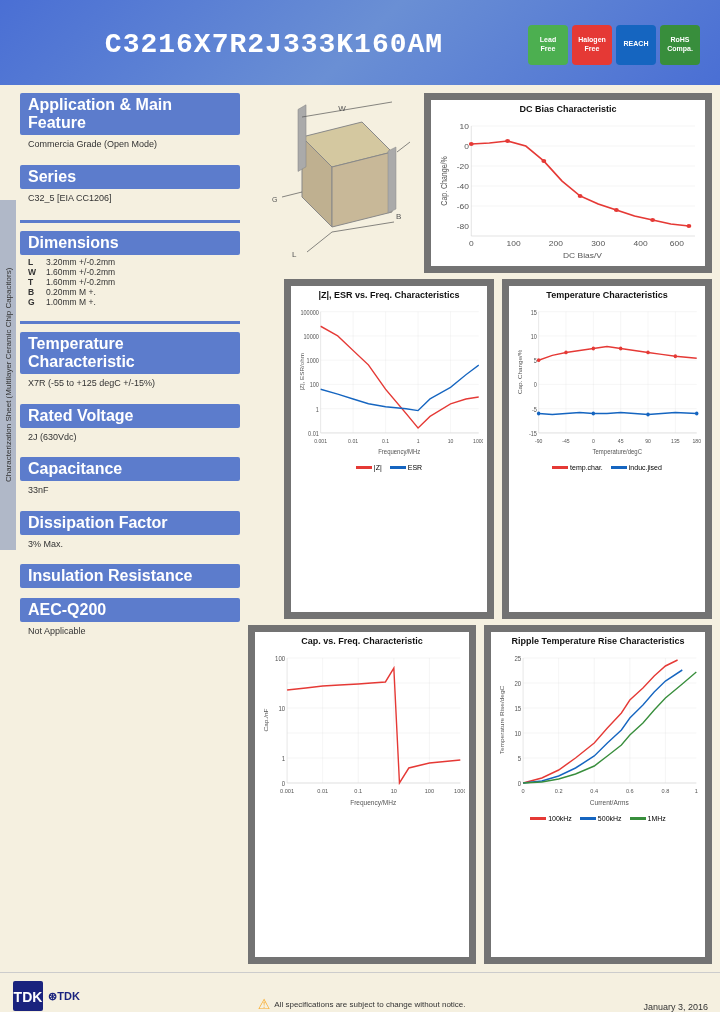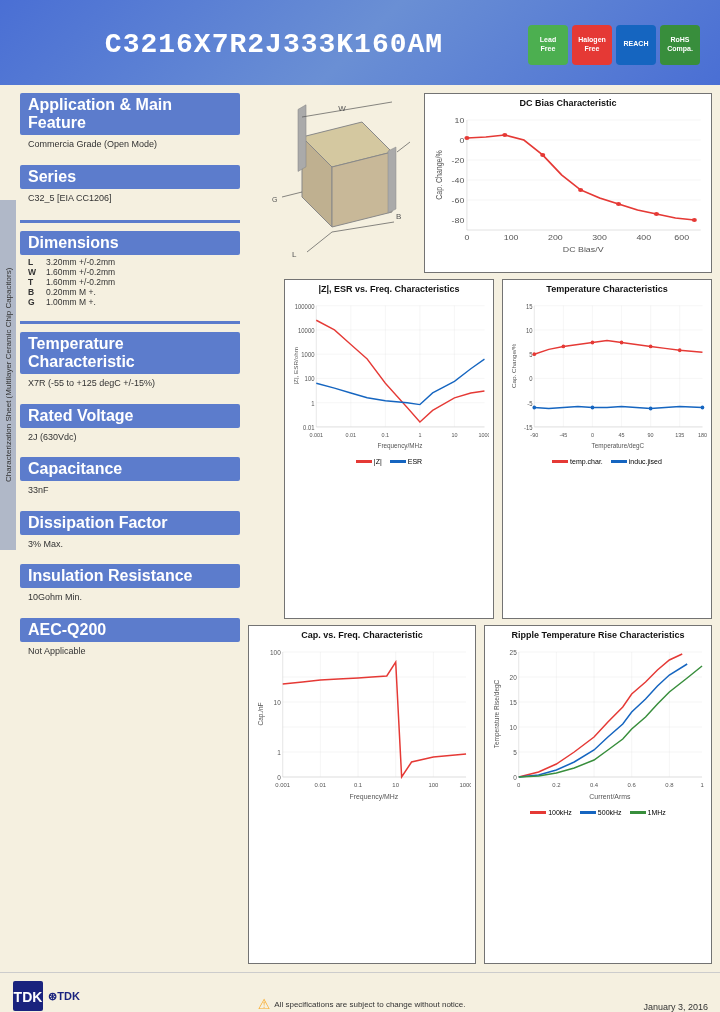--- a/index.html
+++ b/index.html
@@ -138,21 +138,21 @@
 
     .charts-row {
       display: flex;
       gap: 8px;
       flex: 1;
     }
 
     .chart-container {
       flex: 1;
       background: white;
-      border: 1px solid #737373;
+      border: 7px solid #737373;
       display: flex;
       flex-direction: column;
       padding: 4px;
       position: relative;
     }
     .chart-title {
       font-size: 9px;
       font-weight: bold;
       text-align: center;
       margin-bottom: 2px;
@@ -295,21 +295,20 @@
     </div>
 
 
     <div class="info-block">
       <div class="section-header">Dissipation Factor</div>
       <div class="section-content">3% Max.</div>
     </div>
 
     <div class="info-block">
       <div class="section-header">Insulation Resistance</div>
-      <div class="section-content">10Gohm Min.</div>
     </div>
 
     <div class="info-block">
       <div class="section-header">AEC-Q200</div>
       <div class="section-content">Not Applicable</div>
     </div>
 
   </div>
 
   <div class="right-panel">

